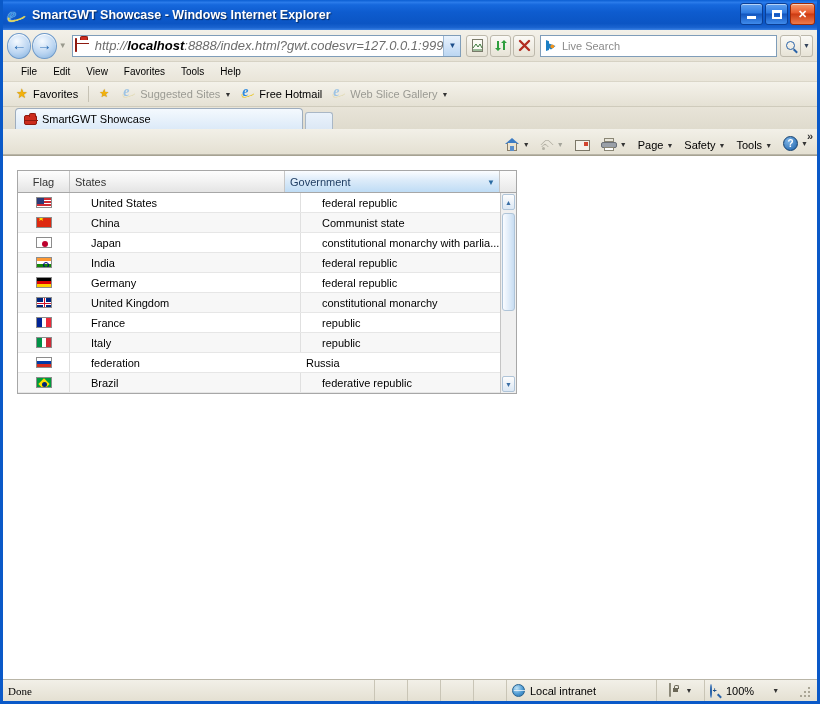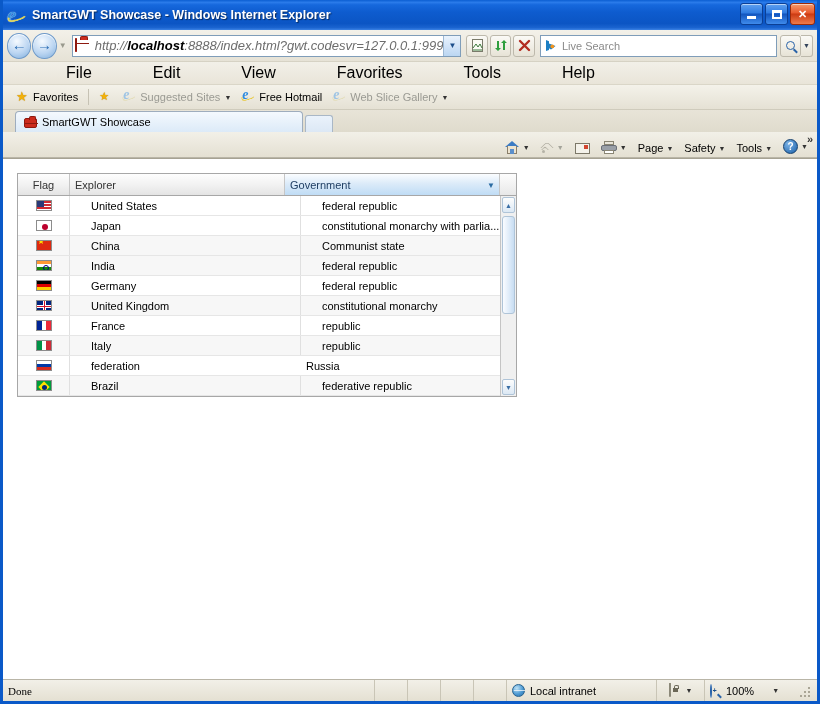--- a/index.html
+++ b/index.html
@@ -185,21 +185,21 @@
 
   
   #menubar {
     flex: 0 0 20px;
     display:flex; align-items:center;
     background: linear-gradient(to bottom,#F2F0E8,#E9E5D9);
     padding-left: 10px;
     border-bottom: 1px solid #DAD6C8;
   }
   .menu-item {
-    padding: 2px 8px; font-size: 16px; color:#000; cursor: pointer; margin-left: 45px;
+    padding: 2px 8px; font-size: 10px; color:#000; cursor: pointer;
   }
 
   
   #favbar {
     flex: 0 0 25px;
     display:flex; align-items:center;
     background: linear-gradient(to bottom,#F4F2EA,#E5E1D4);
     padding-left: 8px;
     border-bottom: 1px solid #CFCBBC;
   }
@@ -663,53 +663,53 @@
 
   <div id="content">
 
     <div id="grid">
 
       <div id="grid-header">
         <div class="hcell flag-col">
           <span>Flag</span>
         </div>
         <div class="hcell country-col">
-          <span>Explorer</span>
+          <span>States</span>
         </div>
         <div class="hcell gov-col selected">
           <span>Government</span>
           <span class="hdrop">▼</span>
         </div>
         <div style="width:16px;background:linear-gradient(to bottom,#FDFDFD,#E8E8E8);"></div>
       </div>
 
       <div id="grid-body">
 
         <div class="grow">
           <div class="gcell flag-col">
             <span class="flag flag-us"></span>
           </div>
           <div class="gcell country-col">United States</div>
           <div class="gcell gov-col">federal republic</div>
         </div>
 
+        <div class="grow alt">
+          <div class="gcell flag-col">
+            <span class="flag flag-cn"></span>
+          </div>
+          <div class="gcell country-col">China</div>
+          <div class="gcell gov-col">Communist state</div>
+        </div>
+
         <div class="grow">
           <div class="gcell flag-col">
             <span class="flag flag-jp"></span>
           </div>
           <div class="gcell country-col">Japan</div>
           <div class="gcell gov-col">constitutional monarchy with parlia...</div>
-        </div>
-
-        <div class="grow alt">
-          <div class="gcell flag-col">
-            <span class="flag flag-cn"></span>
-          </div>
-          <div class="gcell country-col">China</div>
-          <div class="gcell gov-col">Communist state</div>
         </div>
 
         <div class="grow alt">
           <div class="gcell flag-col">
             <span class="flag flag-in"></span>
           </div>
           <div class="gcell country-col">India</div>
           <div class="gcell gov-col">federal republic</div>
         </div>
 

